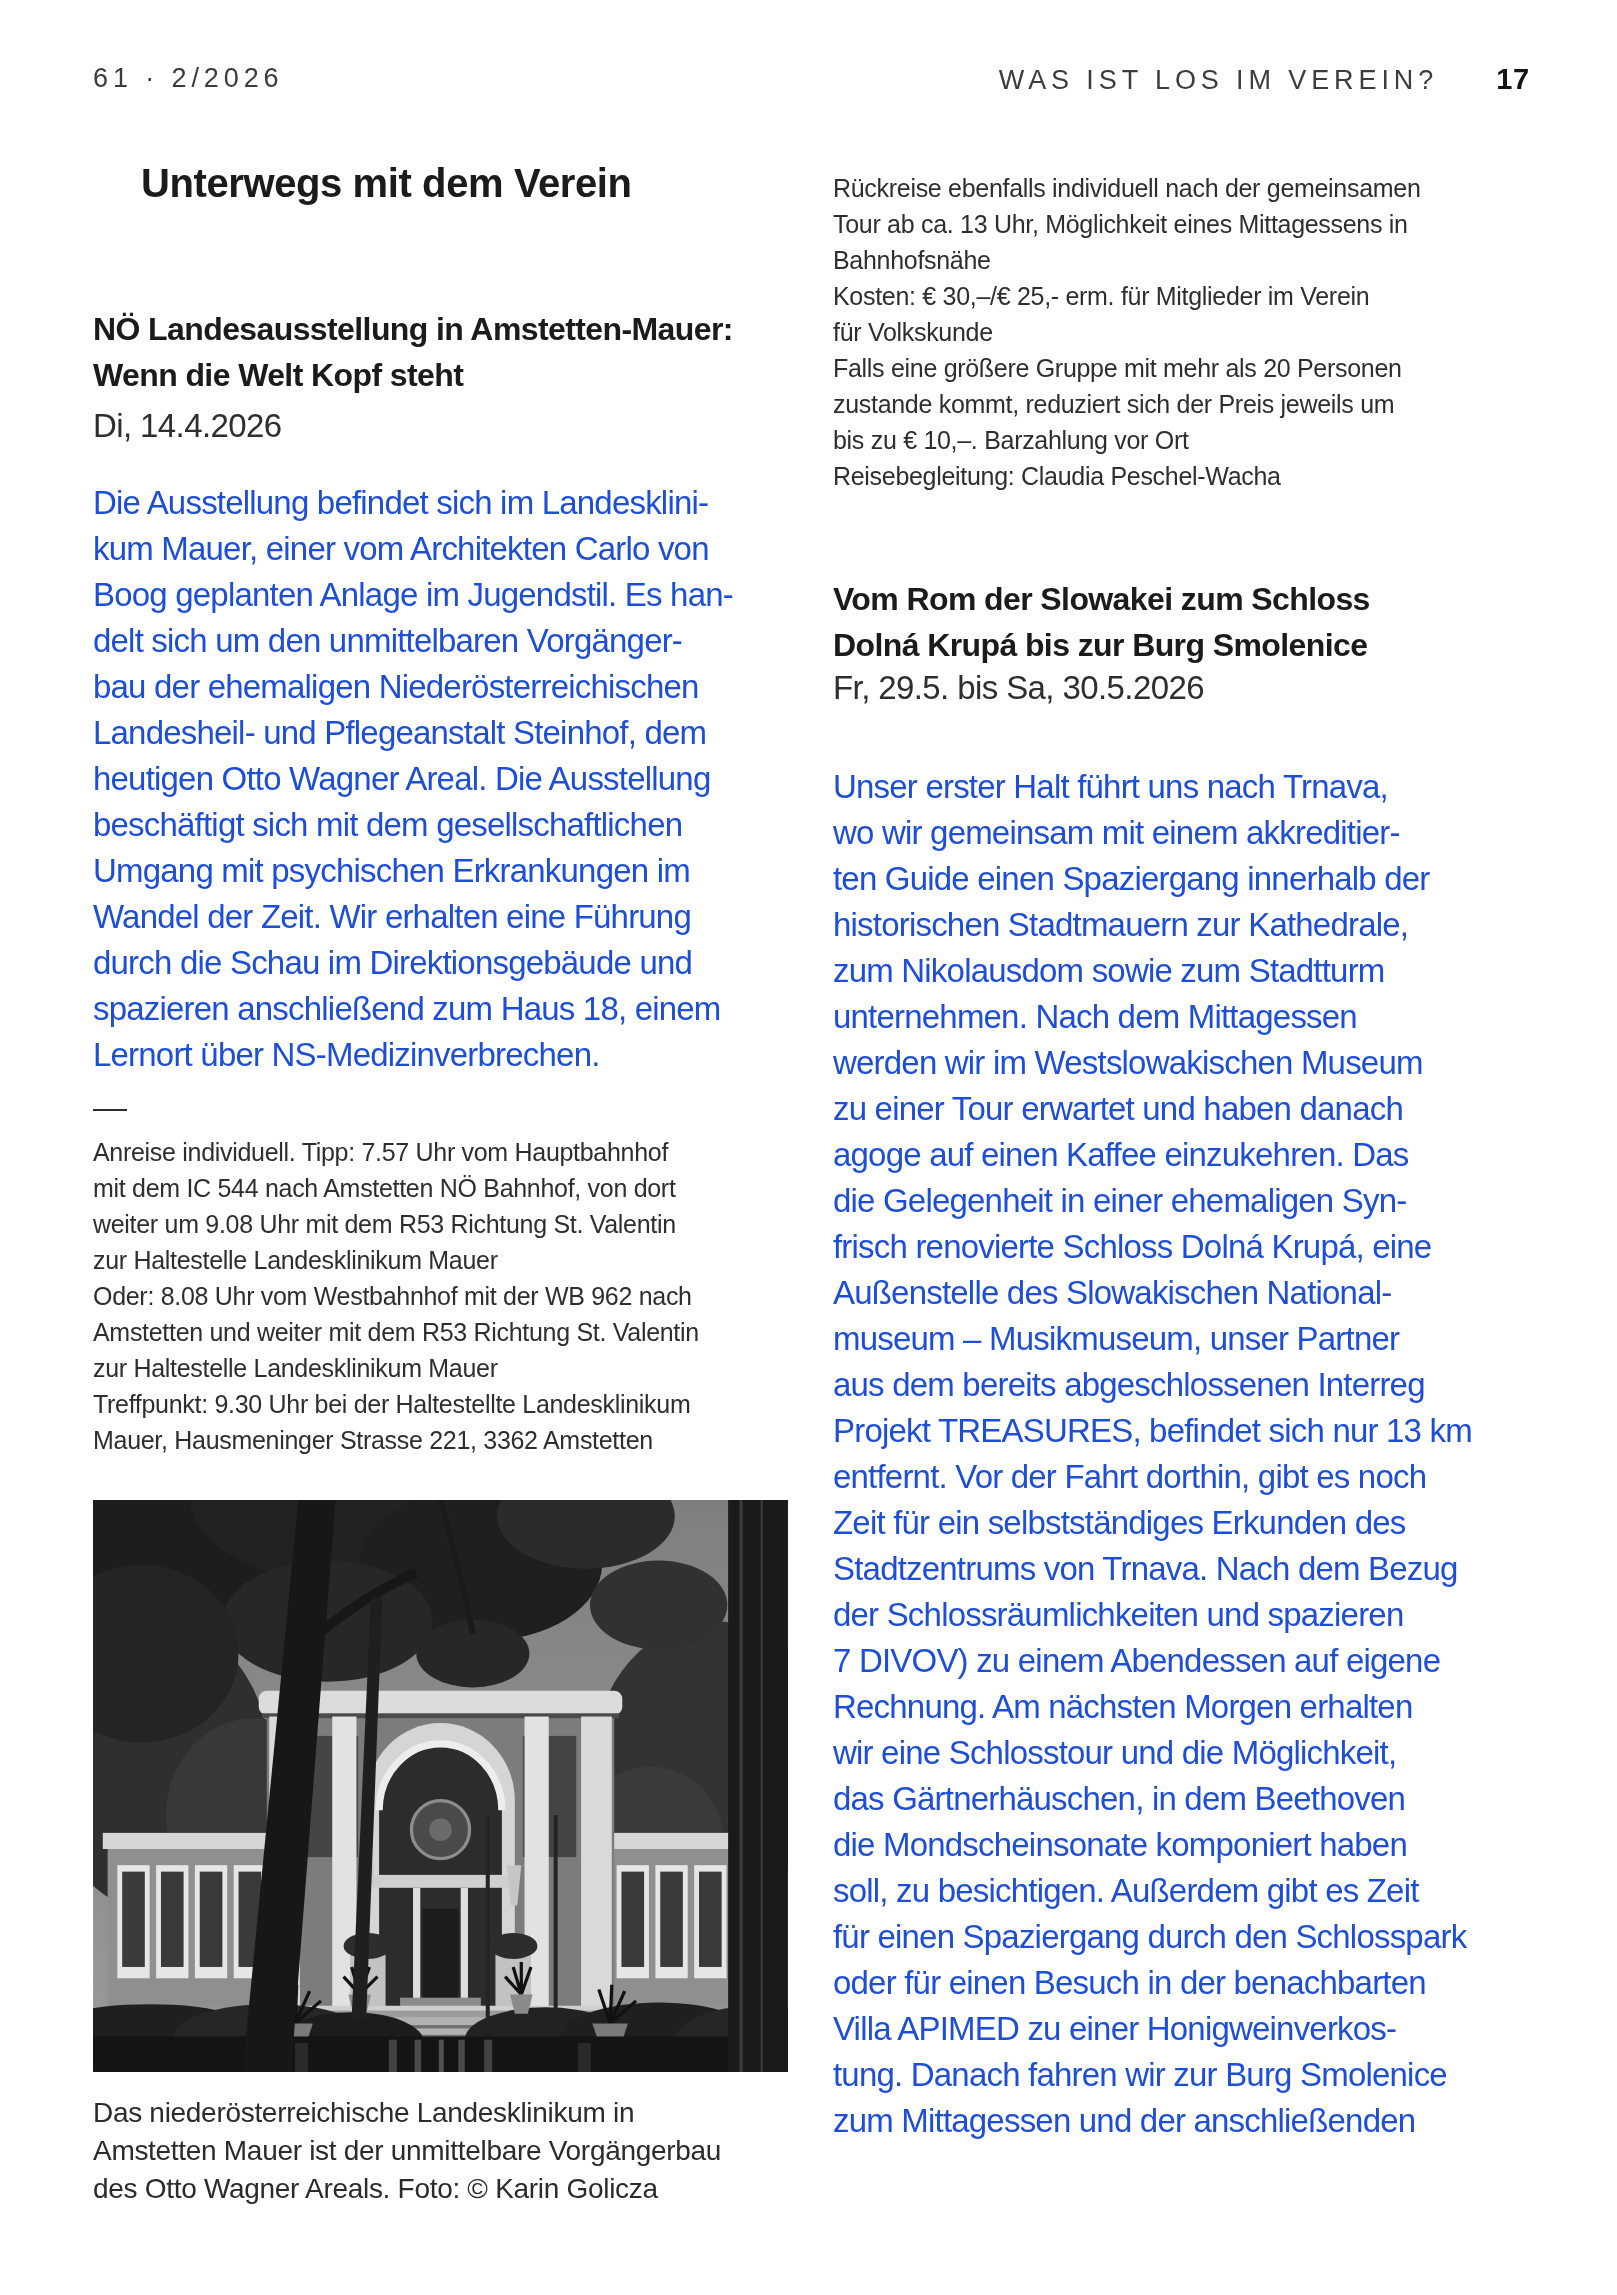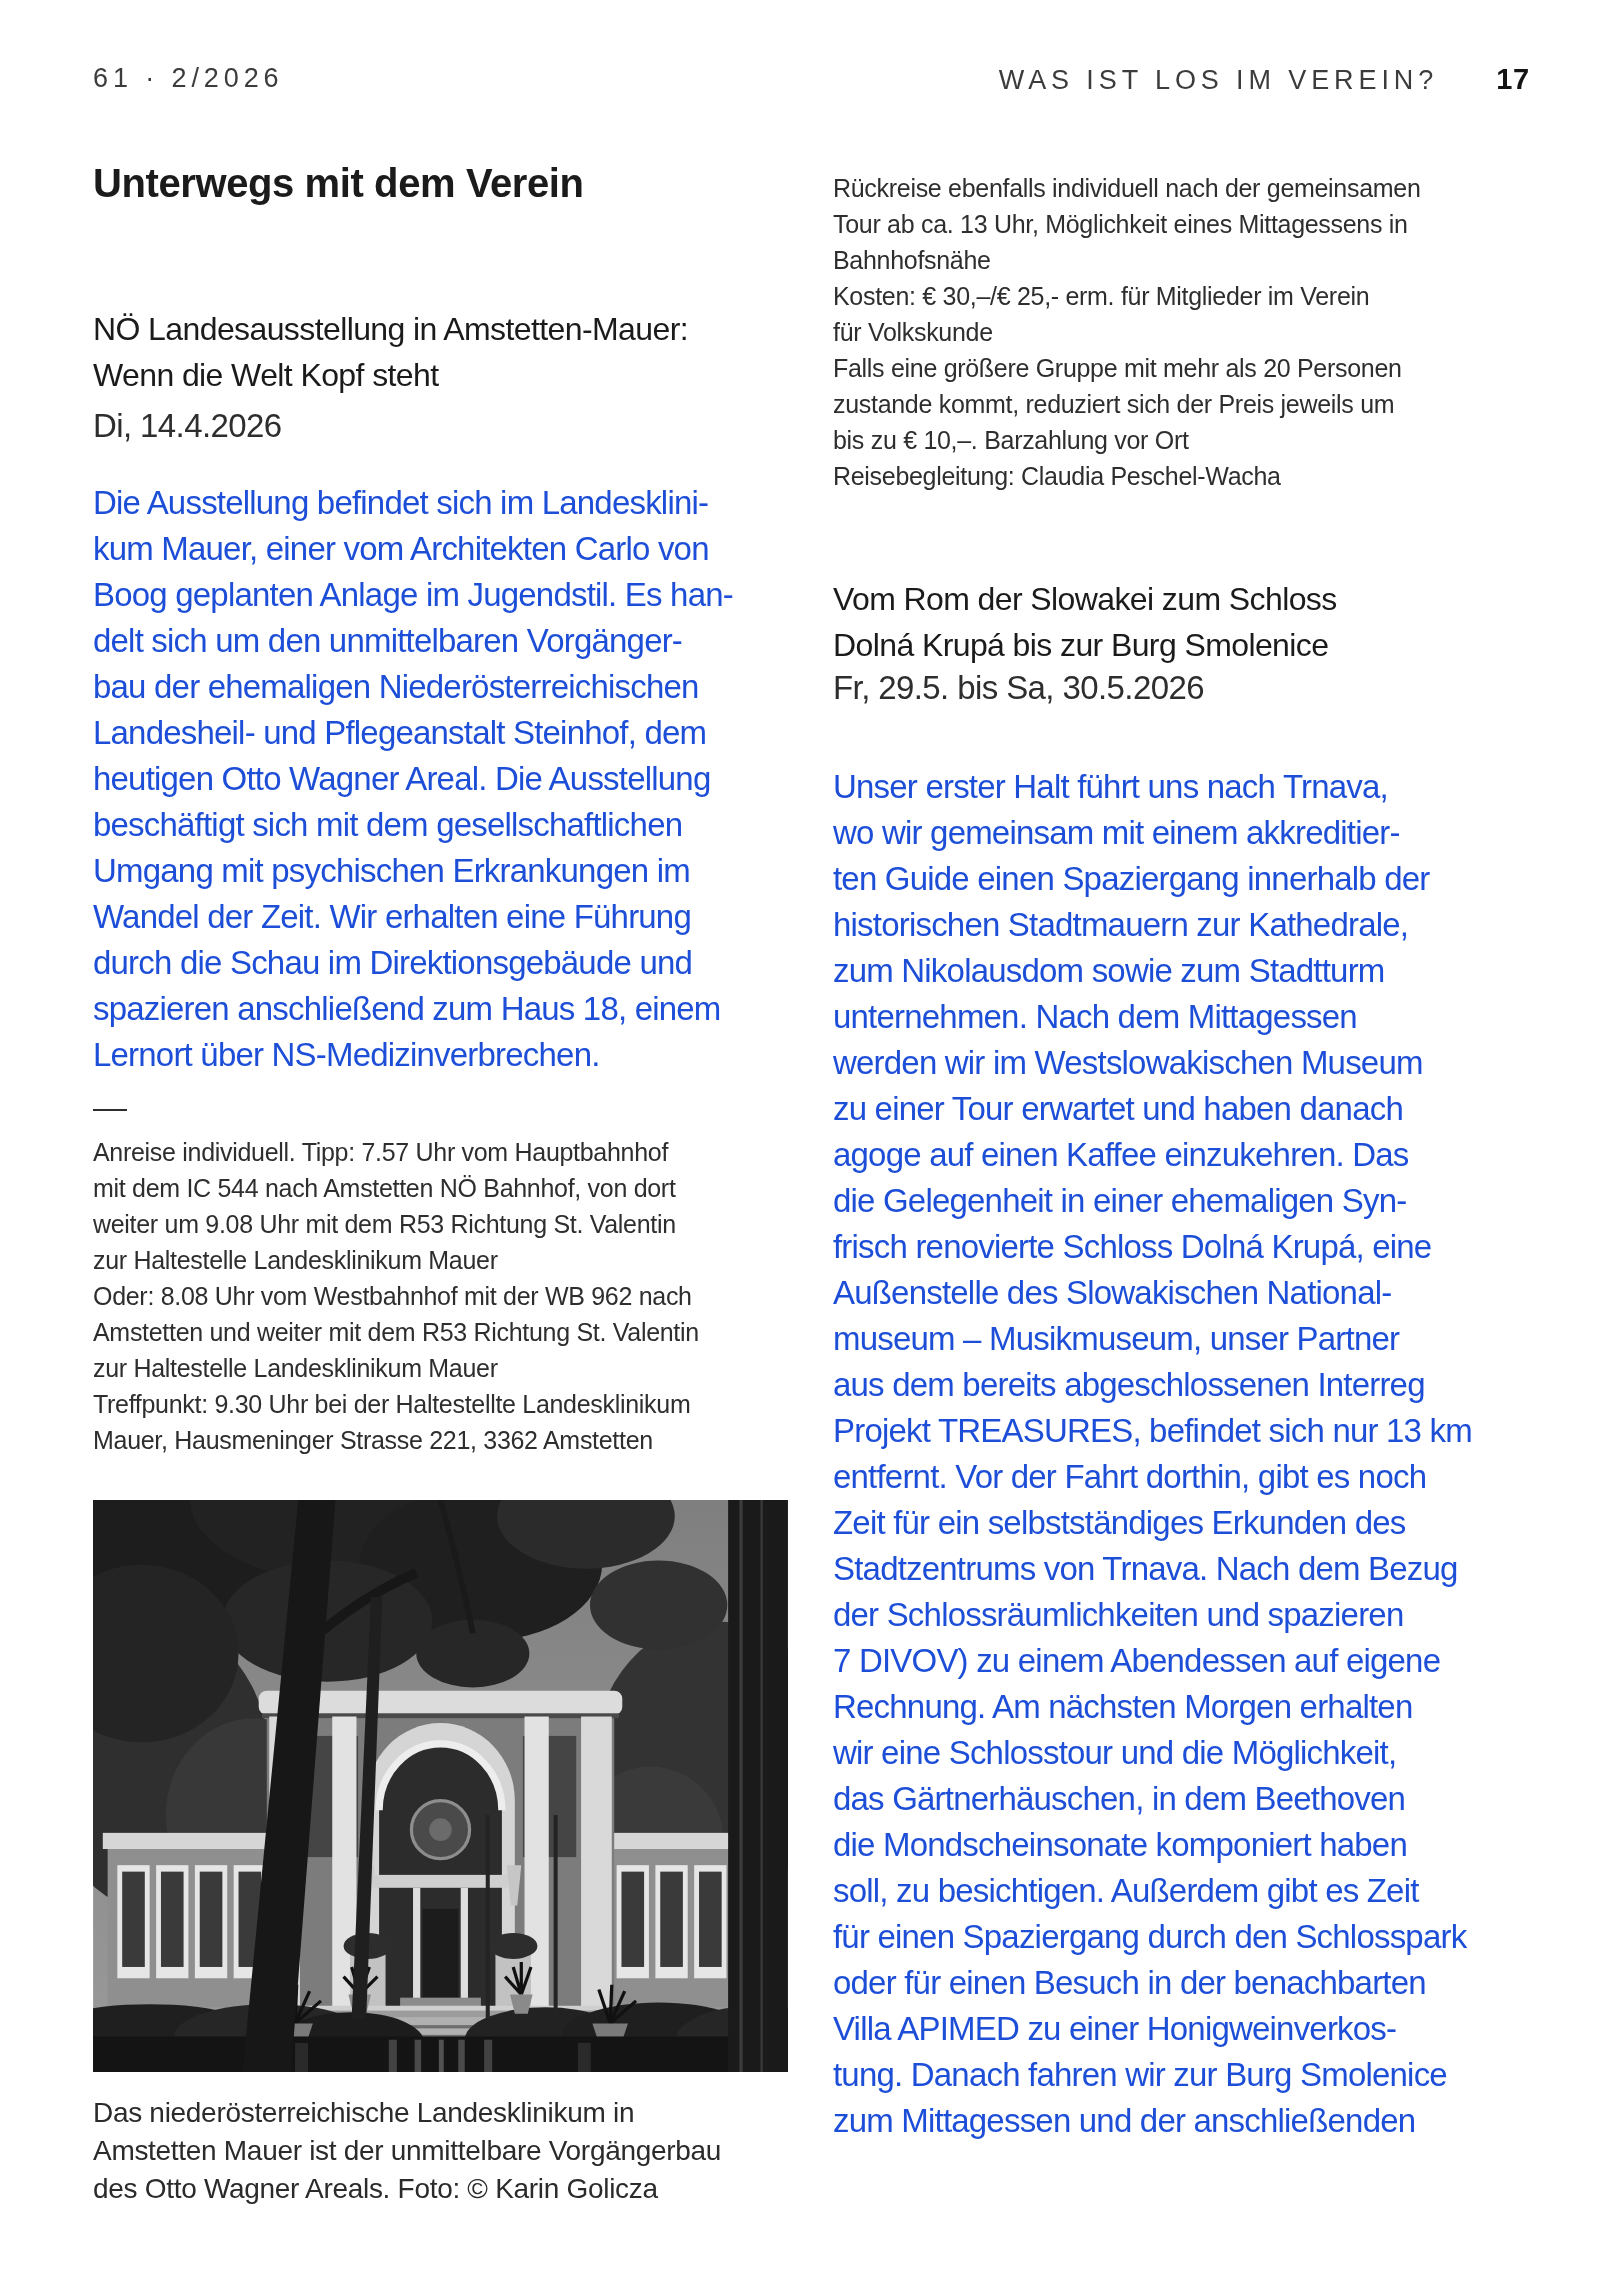--- a/index.html
+++ b/index.html
@@ -18,24 +18,24 @@
   }
   .header-right{
     display:flex;align-items:baseline;gap:58px;
   }
   .pageno{
     font-size:29px;font-weight:700;letter-spacing:0.8px;color:#141414;
   }
   
   .h1{
     font-size:40px;line-height:49px;font-weight:700;color:#1b1b1b;
-    letter-spacing:-0.4px;white-space:nowrap;
+    letter-spacing:-0.4px;white-space:nowrap;margin-left:48px;
   }
   .h2 .tline{
-    font-size:32px;line-height:46px;font-weight:400;color:#1b1b1b;
+    font-size:32px;line-height:46px;font-weight:700;color:#1b1b1b;
     letter-spacing:-0.6px;white-space:nowrap;
   }
   .date{
     font-size:33px;line-height:46px;letter-spacing:-0.6px;color:#2e2e2e;white-space:nowrap;
   }
   
   .body .tline{
     font-size:33px;line-height:46px;letter-spacing:-0.8px;color:#1d4ed8;white-space:nowrap;
   }
   .small .tline{

